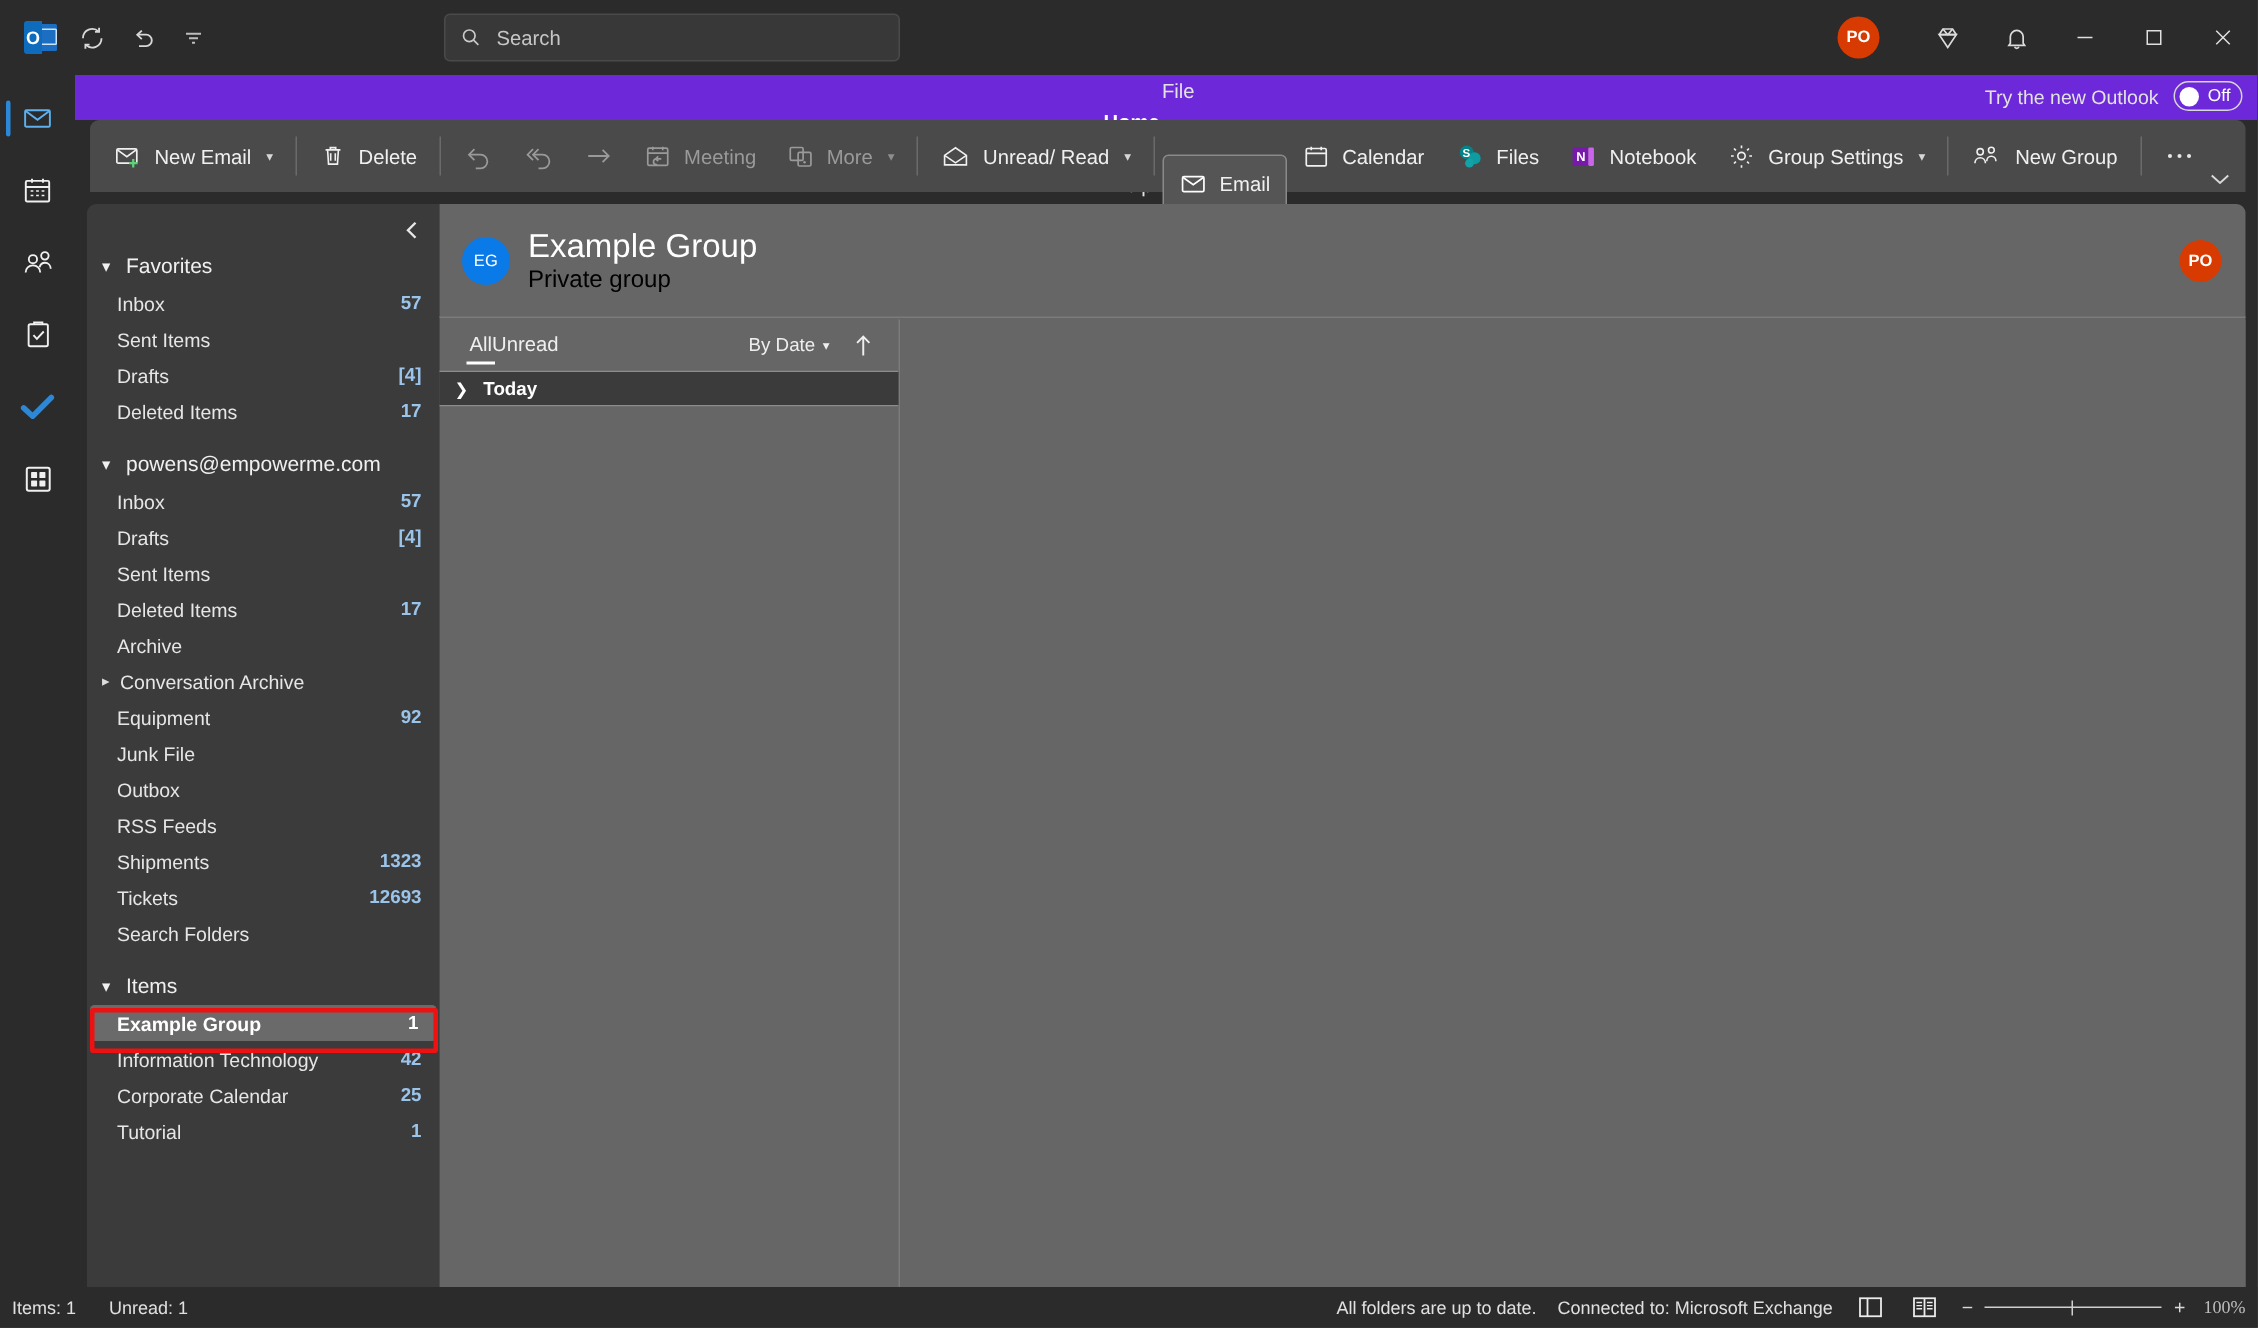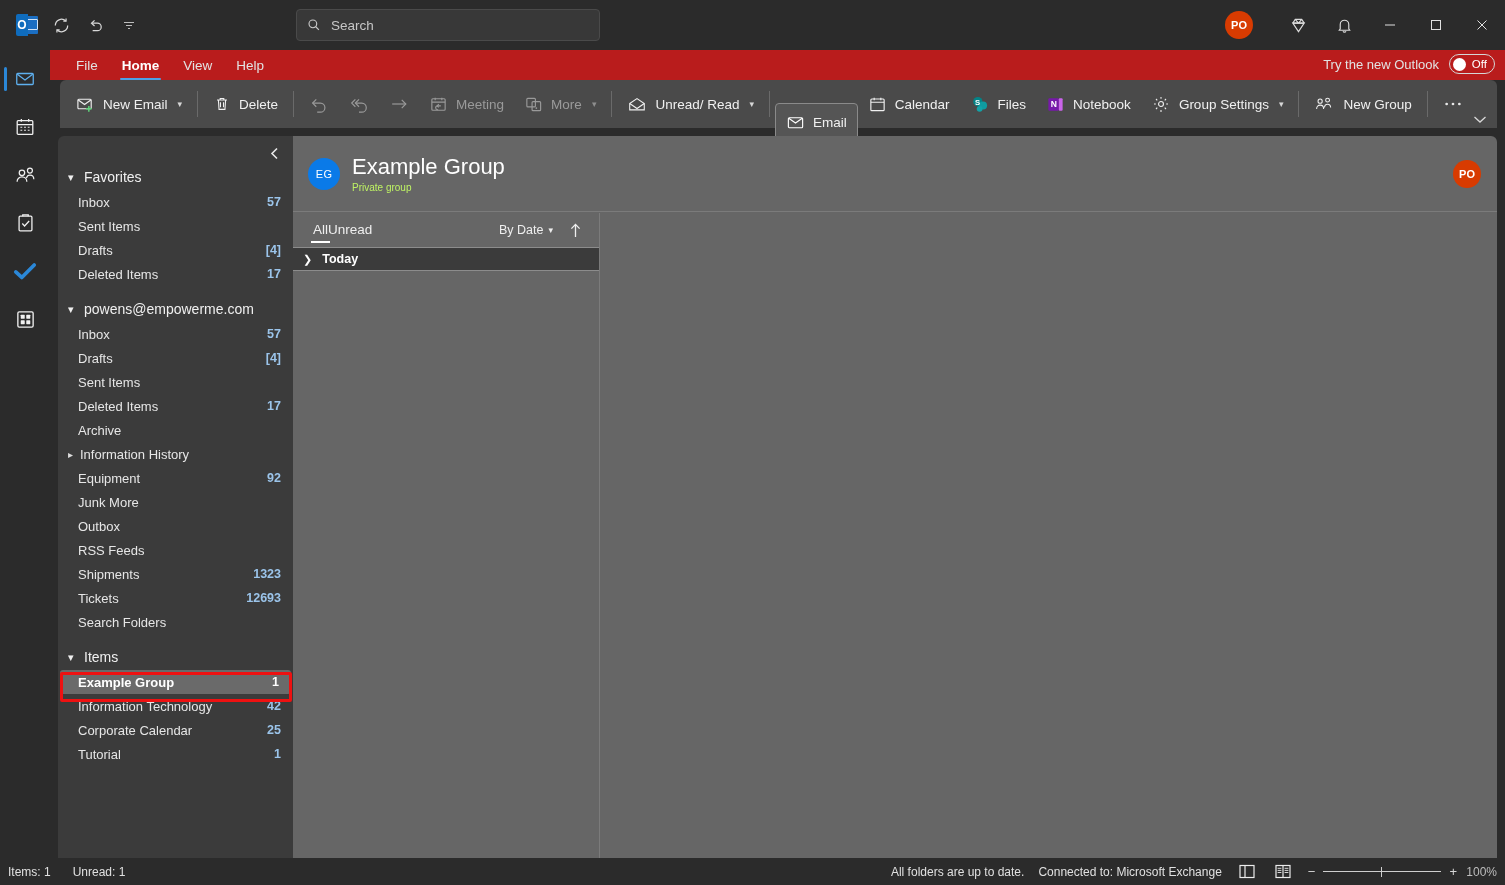--- a/index.html
+++ b/index.html
@@ -71,22 +71,22 @@
     cursor: pointer;
   }
   .wbtn {
     width: 46px; height: 50px; display: flex; align-items: center; justify-content: center;
     cursor: pointer;
   }
 
   
   .menubar {
     position: absolute; left: 0; top: 50px; width: 1505px; height: 30px;
-    background: #b91c1c;
-    display: flex; align-items: center;
+    background: #6d28d9;
+    display: flex; align-items: center; flex-direction: column;
   }
   .menu-item {
     font-size: 13.5px; color: #e2e2e2; padding: 3px 10px; margin-left: 4px;
     cursor: pointer; position: relative; border-radius: 3px;
   }
   .menu-item:first-child{ margin-left: 66px; }
   .menu-item.active { font-weight: bold; color: #ffffff; }
   .menu-item.active:after {
     content: ""; position: absolute; left: 8px; right: 8px; bottom: -4px; height: 2px;
     background: #4ea0e6; border-radius: 1px;
@@ -187,21 +187,21 @@
   .ghead {
     position: relative; height: 76px; display: flex; align-items: center;
     padding-left: 15px; border-bottom: 1px solid #7b7b7b;
   }
   .gavatar {
     width: 32px; height: 32px; border-radius: 50%; background: #0a7ae8;
     color: #fff; font-size: 11px; display: flex; align-items: center; justify-content: center;
     margin-right: 12px; letter-spacing: .3px;
   }
   .gtitle { font-size: 22px; color: #ffffff; font-weight: normal; line-height: 1.15; }
-  .gsub { font-size: 10px; color: #bef264; margin-top: 2px; }
+  .gsub { font-size: 16px; color: #000000; margin-top: 2px; }
   .gavatar-right {
     position: absolute; right: 16px; top: 24px;
     width: 28px; height: 28px; border-radius: 50%; background: #d83b01;
     color: #fff; font-size: 11px; font-weight: bold;
     display: flex; align-items: center; justify-content: center; cursor: pointer;
   }
 
   
   .msglist {
     position: absolute; left: 0; top: 77px; width: 307px; bottom: 0;
@@ -245,21 +245,21 @@
   .sb-left { display: flex; gap: 22px; padding-left: 8px; }
   .sb-right {
     position: absolute; right: 8px; display: flex; align-items: center; gap: 14px;
   }
   .sb-item { cursor: default; }
   .sb-viewbtn { width: 22px; height: 20px; display:flex; align-items:center; justify-content:center; cursor: pointer; }
   .zoomwrap { display: flex; align-items: center; gap: 8px; }
   .zslider { position: relative; width: 118px; height: 14px; display:flex; align-items:center; cursor: pointer; }
   .zslider .track { width: 100%; height: 1px; background: #cfcfcf; }
   .zslider .mid { position: absolute; left: 58px; top: 2px; width: 1px; height: 10px; background: #cfcfcf; }
-  .zlabel { font-size: 12px; color: #bdbdbd; width: 32px; text-align: right; }
+  .zlabel { font-size: 12px; color: #bdbdbd; width: 32px; text-align: right; font-family: Liberation Serif, serif; }
   .zbtn { font-size: 13px; color: #d8d8d8; cursor: pointer; }
   svg { display:block; }
 </style>
 </head>
 <body>
 
 <div id="app">
 
   <div class="titlebar">
     <div class="qat">
@@ -620,29 +620,29 @@
     <div class="frow">
       <span class="fname">Deleted Items</span>
       <span class="fcount">17</span>
     </div>
     <div class="frow">
       <span class="fname">Archive</span>
       <span class="fcount"></span>
     </div>
     <div class="frow expandable">
       <span class="subchev">▸</span>
-      <span class="fname">Information History</span>
+      <span class="fname">Conversation Archive</span>
       <span class="fcount"></span>
     </div>
     <div class="frow">
       <span class="fname">Equipment</span>
       <span class="fcount">92</span>
     </div>
     <div class="frow">
-      <span class="fname">Junk More</span>
+      <span class="fname">Junk File</span>
       <span class="fcount"></span>
     </div>
     <div class="frow">
       <span class="fname">Outbox</span>
       <span class="fcount"></span>
     </div>
     <div class="frow">
       <span class="fname">RSS Feeds</span>
       <span class="fcount"></span>
     </div>

